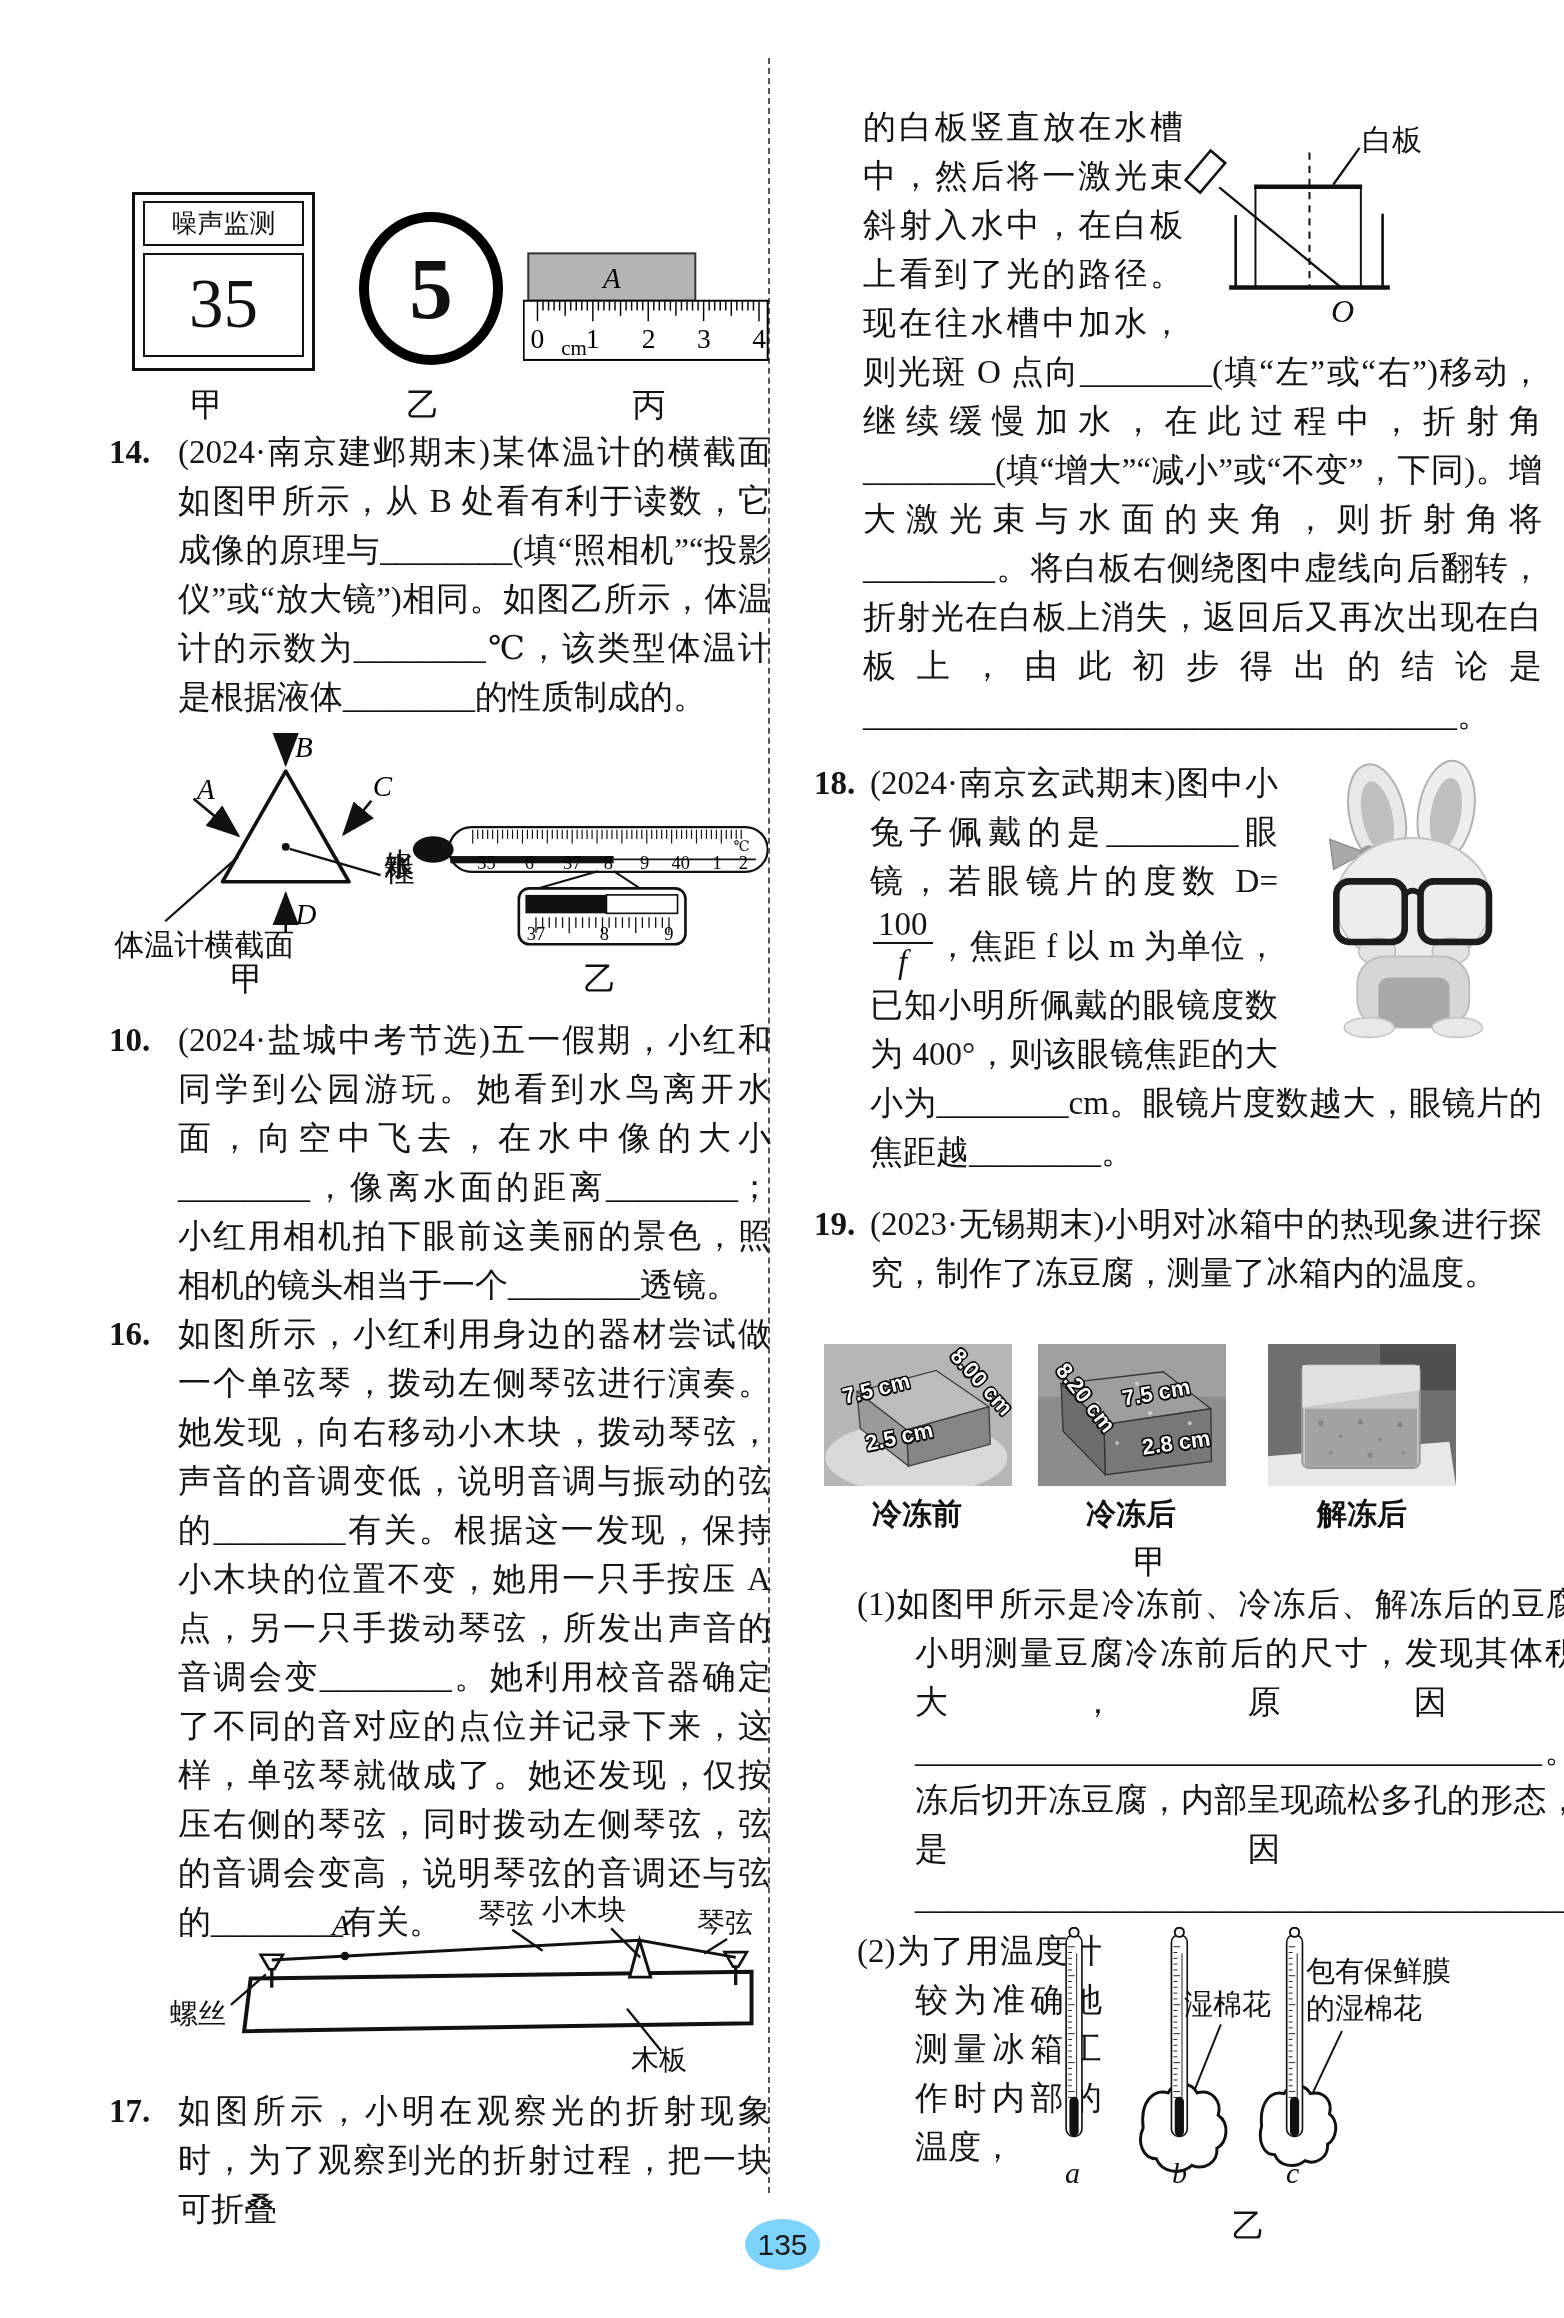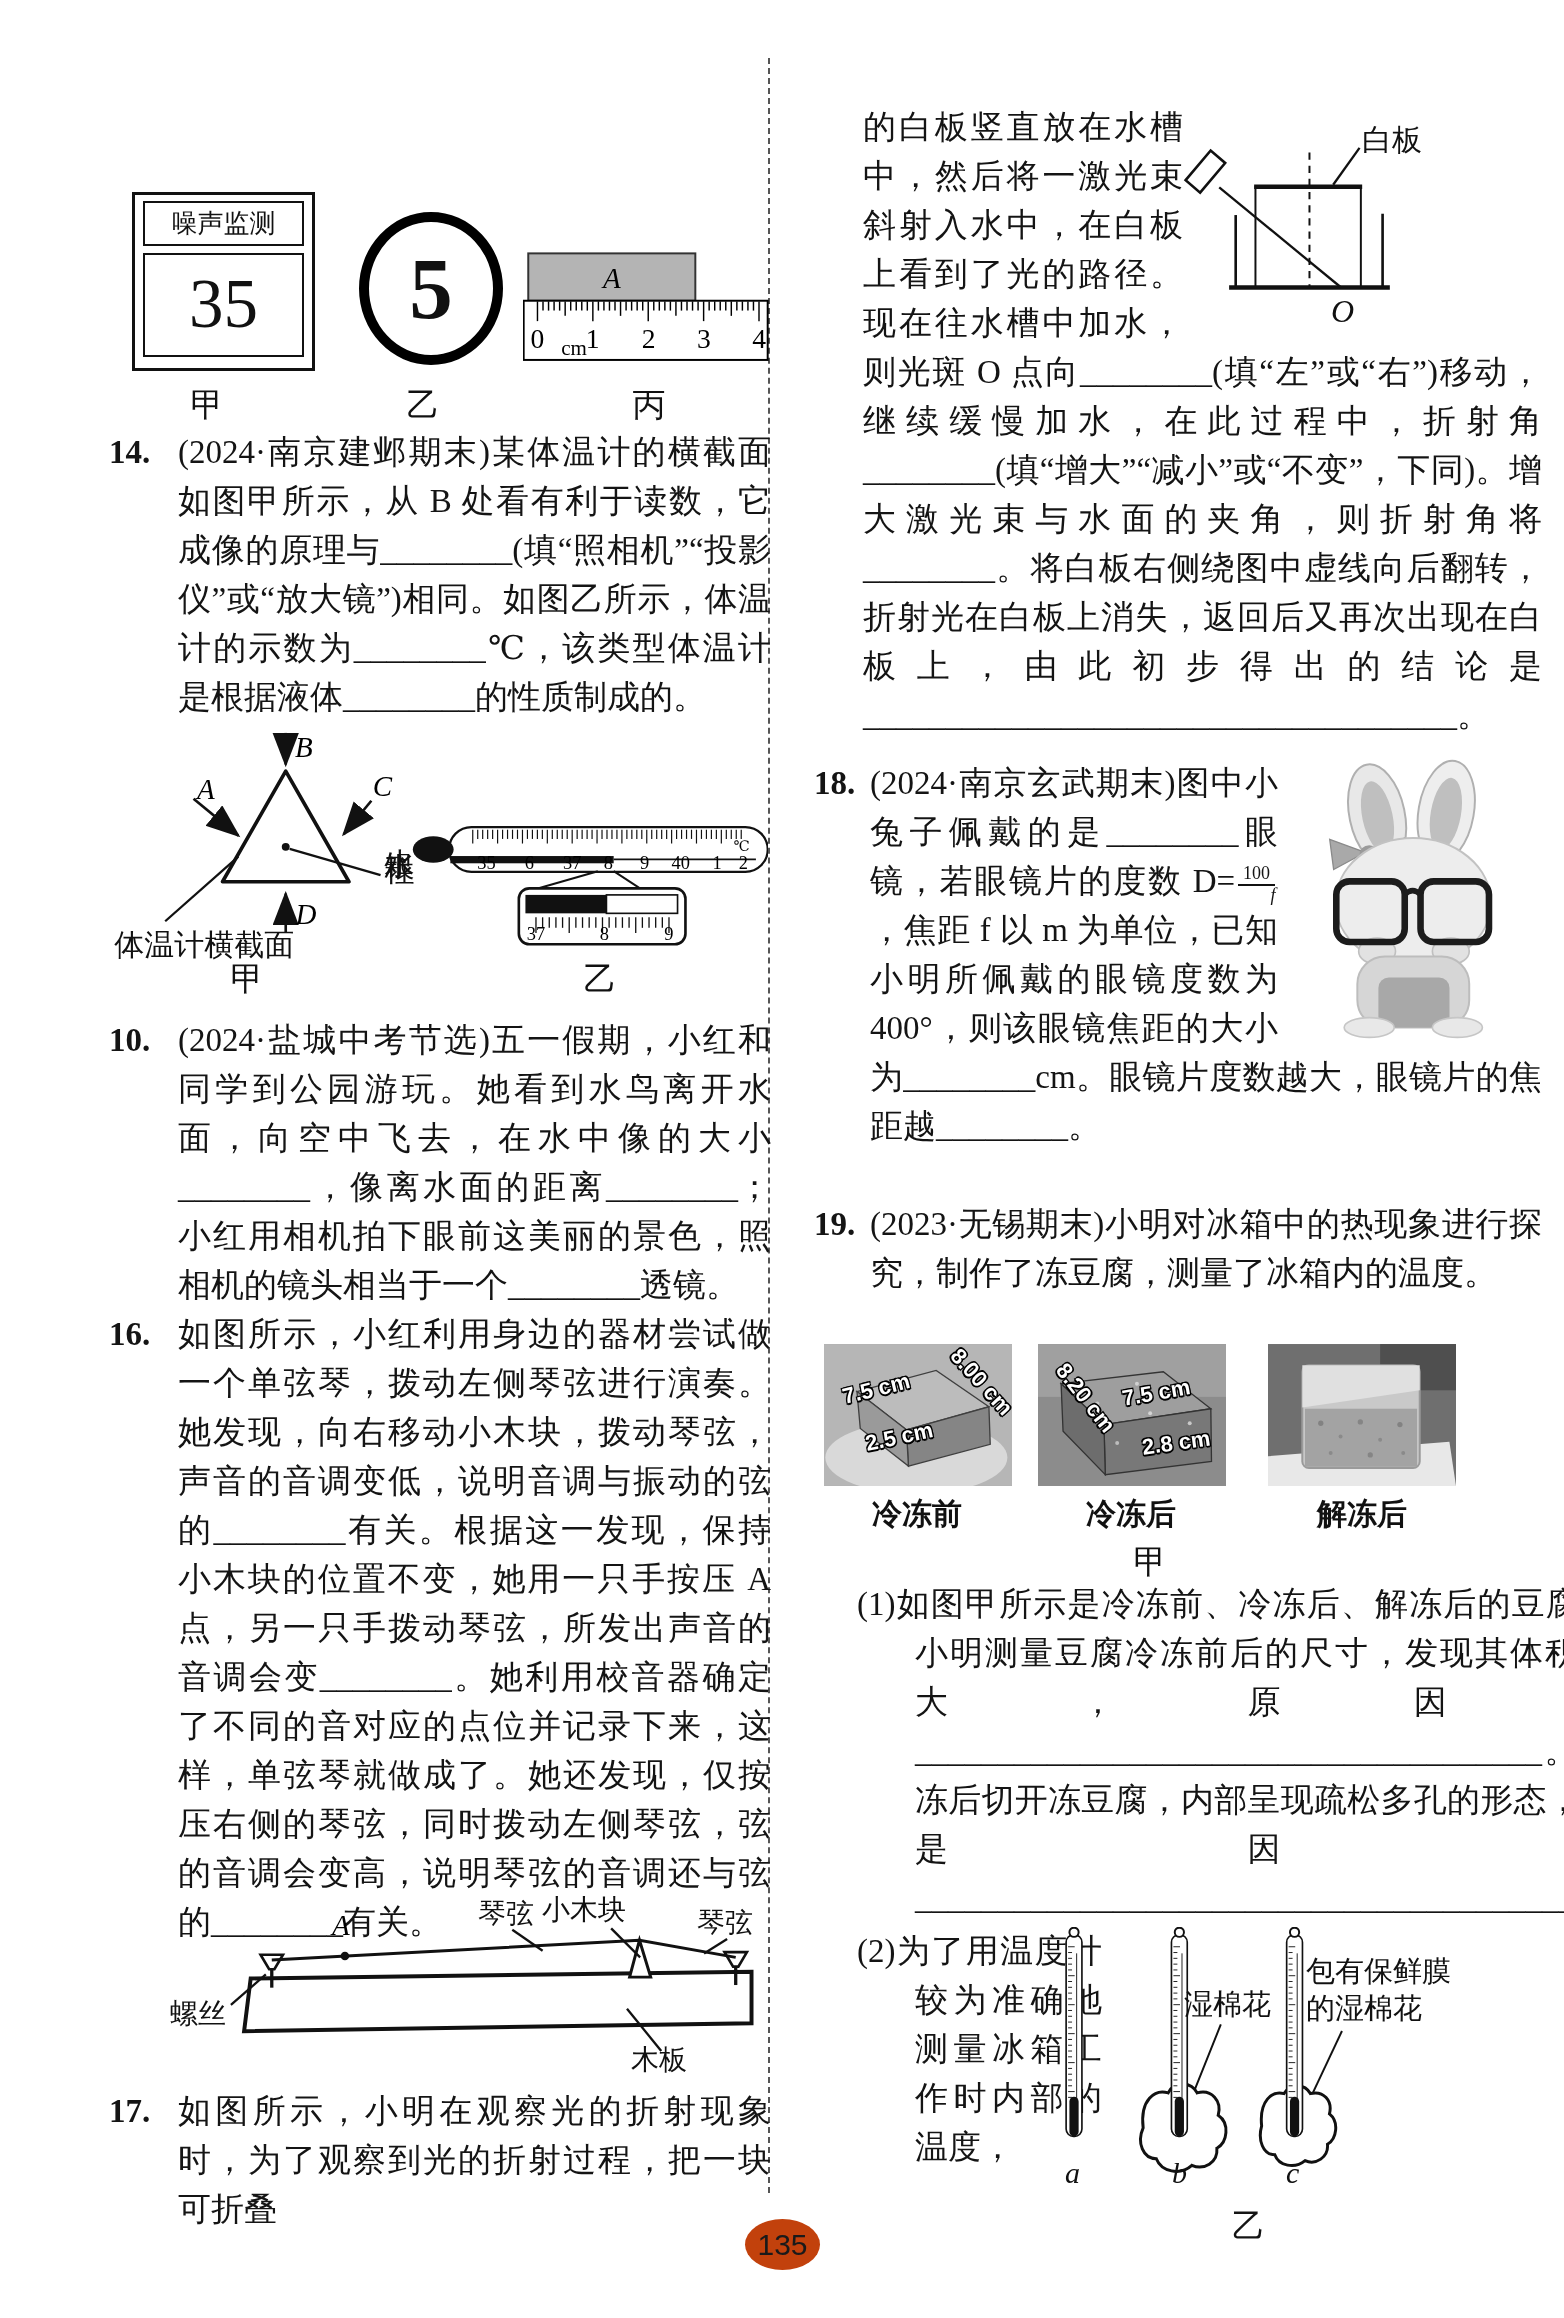--- a/index.html
+++ b/index.html
@@ -23,26 +23,26 @@
   .monitor .inner{margin:6.6px 8px;border:2.6px solid #111;display:flex;
                   align-items:center;justify-content:center;}
   .circ{position:absolute;border:10px solid #000;border-radius:50%;
         display:flex;align-items:center;justify-content:center;background:#fff;}
   .photo{position:absolute;width:188px;height:142px;overflow:hidden;background:#999;}
   .plabel{position:absolute;font-family:"Liberation Sans",sans-serif;font-weight:bold;
           font-size:22px;color:#fff;text-shadow:-1.3px -1.3px 0 #000,1.3px -1.3px 0 #000,
           -1.3px 1.3px 0 #000,1.3px 1.3px 0 #000,0 2px 0 #000;white-space:nowrap;}
   .pcap{position:absolute;font-size:30px;font-weight:bold;transform:translateX(-50%);
         white-space:nowrap;}
-  .frac{display:inline-block;vertical-align:-0.5em;text-align:right;
-        font-size:18px;line-height:1.1;margin:0 2.6px;}
+  .frac{display:inline-block;vertical-align:-0.5em;text-align:center;
+        font-size:33px;line-height:1.1;margin:0 2.6px;}
   .frac .num{display:block;border-bottom:2px solid #111;padding:0 5.3px;}
   .frac .den{display:block;font-style:italic;}
   .pagenum{position:absolute;left:745px;top:2219px;width:75px;height:51px;
-           background:#c2410c;border-radius:50%;display:flex;align-items:center;
+           background:#7dd3fc;border-radius:50%;display:flex;align-items:center;
            justify-content:center;font-size:30px;color:#1a1a1a;
            font-family:"Liberation Sans",sans-serif;}
   svg text{font-family:"Liberation Serif","DejaVu Serif",serif;}
 </style>
 </head>
 <body>
 
 <div class="page">
 
   <div class="divider"></div>

